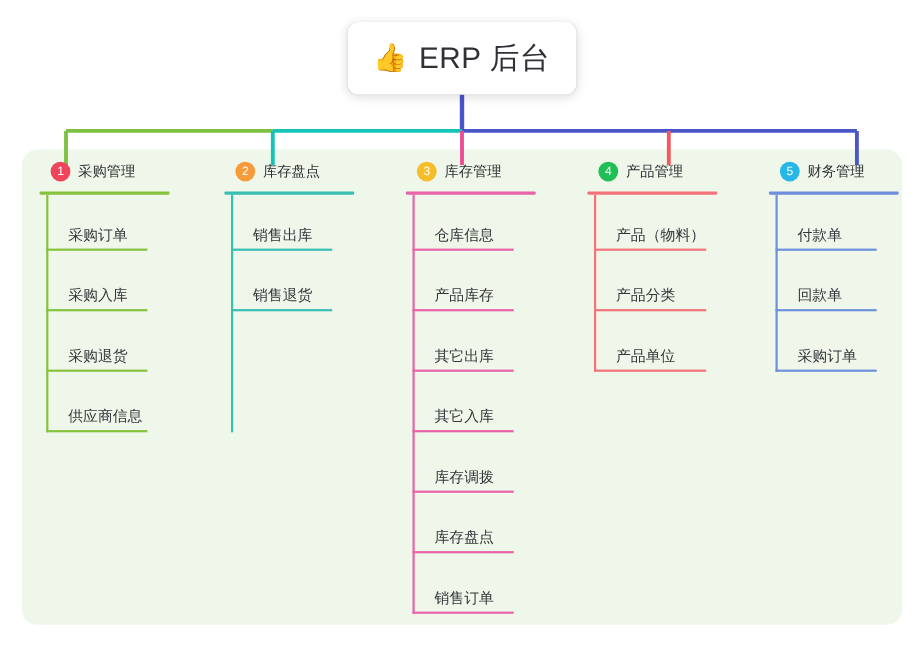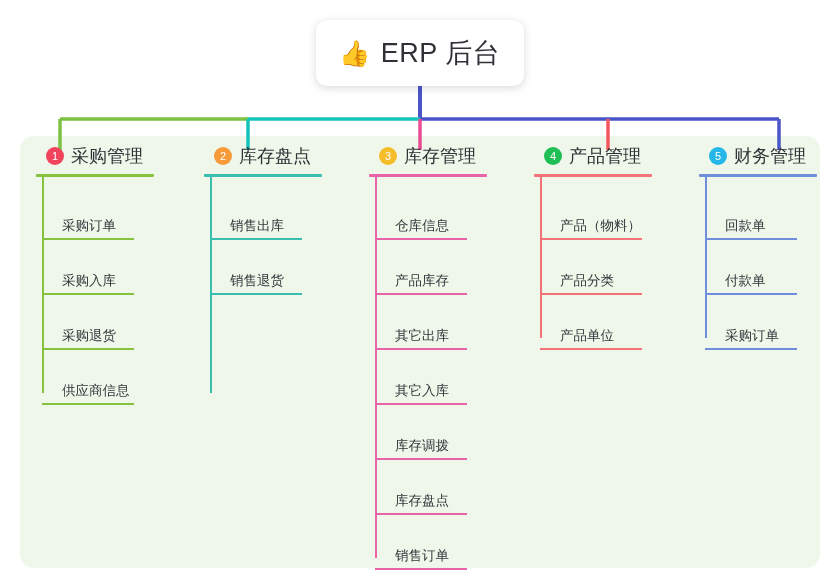--- a/index.html
+++ b/index.html
@@ -87,33 +87,33 @@
     height: 18px;
     border-radius: 50%;
     color: #ffffff;
     font-size: 11px;
     line-height: 18px;
     text-align: center;
     font-weight: normal;
     flex: 0 0 auto;
   }
   .col-title {
-    font-size: 18px;
+    font-size: 13px;
     color: #2f3136;
   }
   .col-underline {
     height: 3px;
     margin-top: 4px;
     border-radius: 1px;
   }
 
   .items {
     position: relative;
     margin-top: 0;
-    padding-top: 12px;
+    padding-top: 0;
   }
   .spine {
     position: absolute;
     left: 14px;
     top: 0;
     width: 2px;
   }
   .item {
     position: relative;
     height: 55px;
@@ -265,28 +265,28 @@
       </div>
       <div class="column" style="left: 691px;">
         <div class="col-header">
           <span class="badge" style="background: rgb(37, 183, 232);">5</span>
           <span class="col-title">财务管理</span>
         </div>
         <div class="col-underline" style="background: rgb(111, 143, 220); width: 118px; margin-left: 8px;"></div>
         <div class="items">
           <div class="spine" style="background: rgb(111, 143, 220); height: 161px;"></div>
           <div class="item">
+            <span class="item-label">付款单</span>
+            <div class="item-underline" style="background: rgb(111, 143, 220); width: 92px;"></div>
+          </div>
+          <div class="item">
             <span class="item-label">回款单</span>
             <div class="item-underline" style="background: rgb(111, 143, 220); width: 92px;"></div>
           </div>
           <div class="item">
-            <span class="item-label">付款单</span>
-            <div class="item-underline" style="background: rgb(111, 143, 220); width: 92px;"></div>
-          </div>
-          <div class="item">
             <span class="item-label">采购订单</span>
             <div class="item-underline" style="background: rgb(111, 143, 220); width: 92px;"></div>
           </div>
         </div>
       </div>
     </div>
 
 </div>
 
 </body></html>

